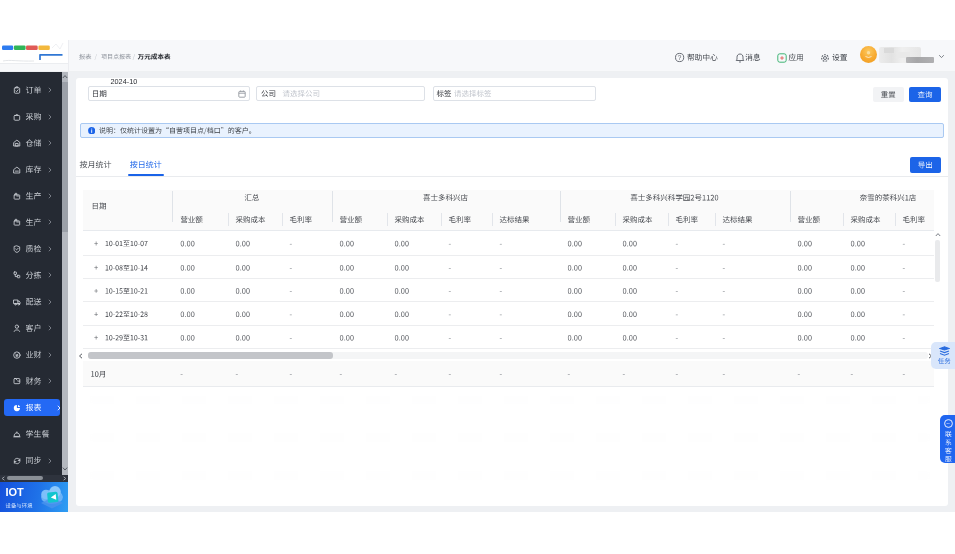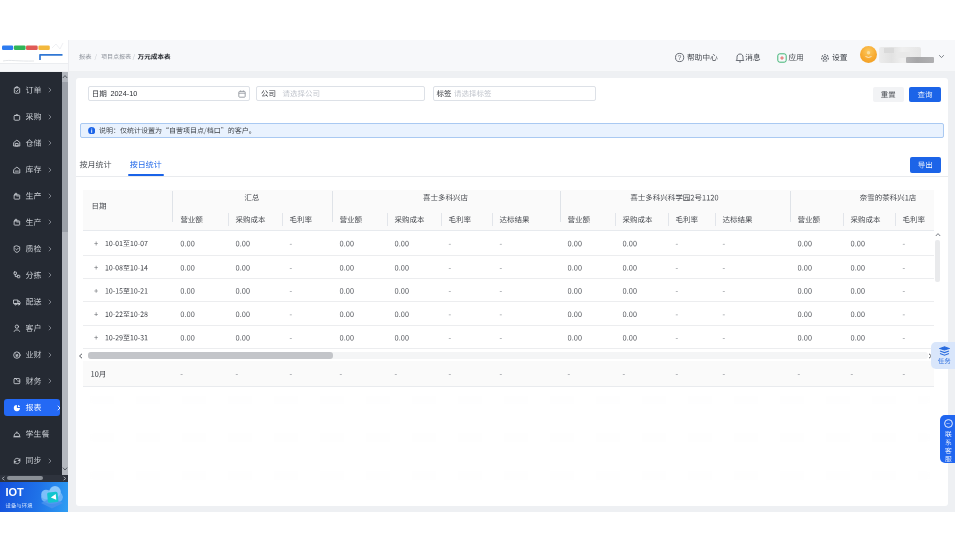--- a/index.html
+++ b/index.html
@@ -266,21 +266,21 @@
 <circle cx="17" cy="8.8" r="5.8" fill="#8cc8fb"></circle>
 <path d="M3 20 L14 14.5 L25 20 L14 25.5 Z" fill="#4a93ee" opacity="0.8"></path>
 <rect x="9.5" y="9" width="10.5" height="10.5" rx="1.8" fill="#12c5ce" transform="rotate(-6 14.75 14.25)"></rect>
 <path d="M12.8 14.3 L18 11.4 L18 17.2 Z" fill="#fff" transform="rotate(-6 14.75 14.25)"></path>
 </svg>
 <div style="position:absolute;left:5.5px;top:486px;font:700 11px 'Liberation Sans',sans-serif;color:#fff;z-index:5">IOT</div>
 <div style="position:absolute;left:68px;top:72px;width:887px;height:440px;background:#eef0f3"></div>
 <div style="position:absolute;left:76px;top:78px;width:872px;height:428px;background:#fff;border-radius:3px"></div>
 <div style="position:absolute;left:90px;top:396px;width:840px;height:110px;opacity:0.15;background:repeating-linear-gradient(180deg, rgba(130,136,144,0.07) 0 7px, rgba(255,255,255,0) 7px 38px);-webkit-mask-image:repeating-linear-gradient(90deg,#000 0 24px,transparent 24px 46px);filter:blur(1.7px)"></div>
 <div style="position:absolute;left:87.5px;top:85.8px;width:162px;height:15.3px;background:#fff;border:1px solid #dde1e7;border-radius:2px"></div>
-<div style="position:absolute;left:110.5px;top:87px;width:80px;height:13.5px;font:7.3px 'Liberation Sans',sans-serif;color:#2a2d33;line-height:13px">2024-10</div>
+<div style="position:absolute;left:110.5px;top:75px;width:80px;height:13.5px;font:7.3px 'Liberation Sans',sans-serif;color:#2a2d33;line-height:13px">2024-10</div>
 <svg style="position:absolute;left:238px;top:89.8px" width="8" height="8" viewBox="0 0 8 8">
     <g fill="none" stroke="#878c94" stroke-width="0.8">
       <rect x="0.8" y="1.4" width="6.4" height="5.8" rx="0.8"></rect>
       <path d="M0.8 3.2 L7.2 3.2 M2.6 1.4 L2.6 0.5 M5.4 1.4 L5.4 0.5"></path>
     </g>
   </svg>
 <div style="position:absolute;left:255.5px;top:85.8px;width:169.5px;height:15.3px;background:#fff;border:1px solid #dde1e7;border-radius:2px"></div>
 <div style="position:absolute;left:432.5px;top:85.8px;width:163.5px;height:15.3px;background:#fff;border:1px solid #dde1e7;border-radius:2px"></div>
 <div style="position:absolute;left:872.5px;top:87px;width:31.5px;height:15px;background:#f2f3f5;border-radius:2px"></div>
 <div style="position:absolute;left:909px;top:87px;width:32px;height:15px;background:#1c64e8;border-radius:2px"></div>

